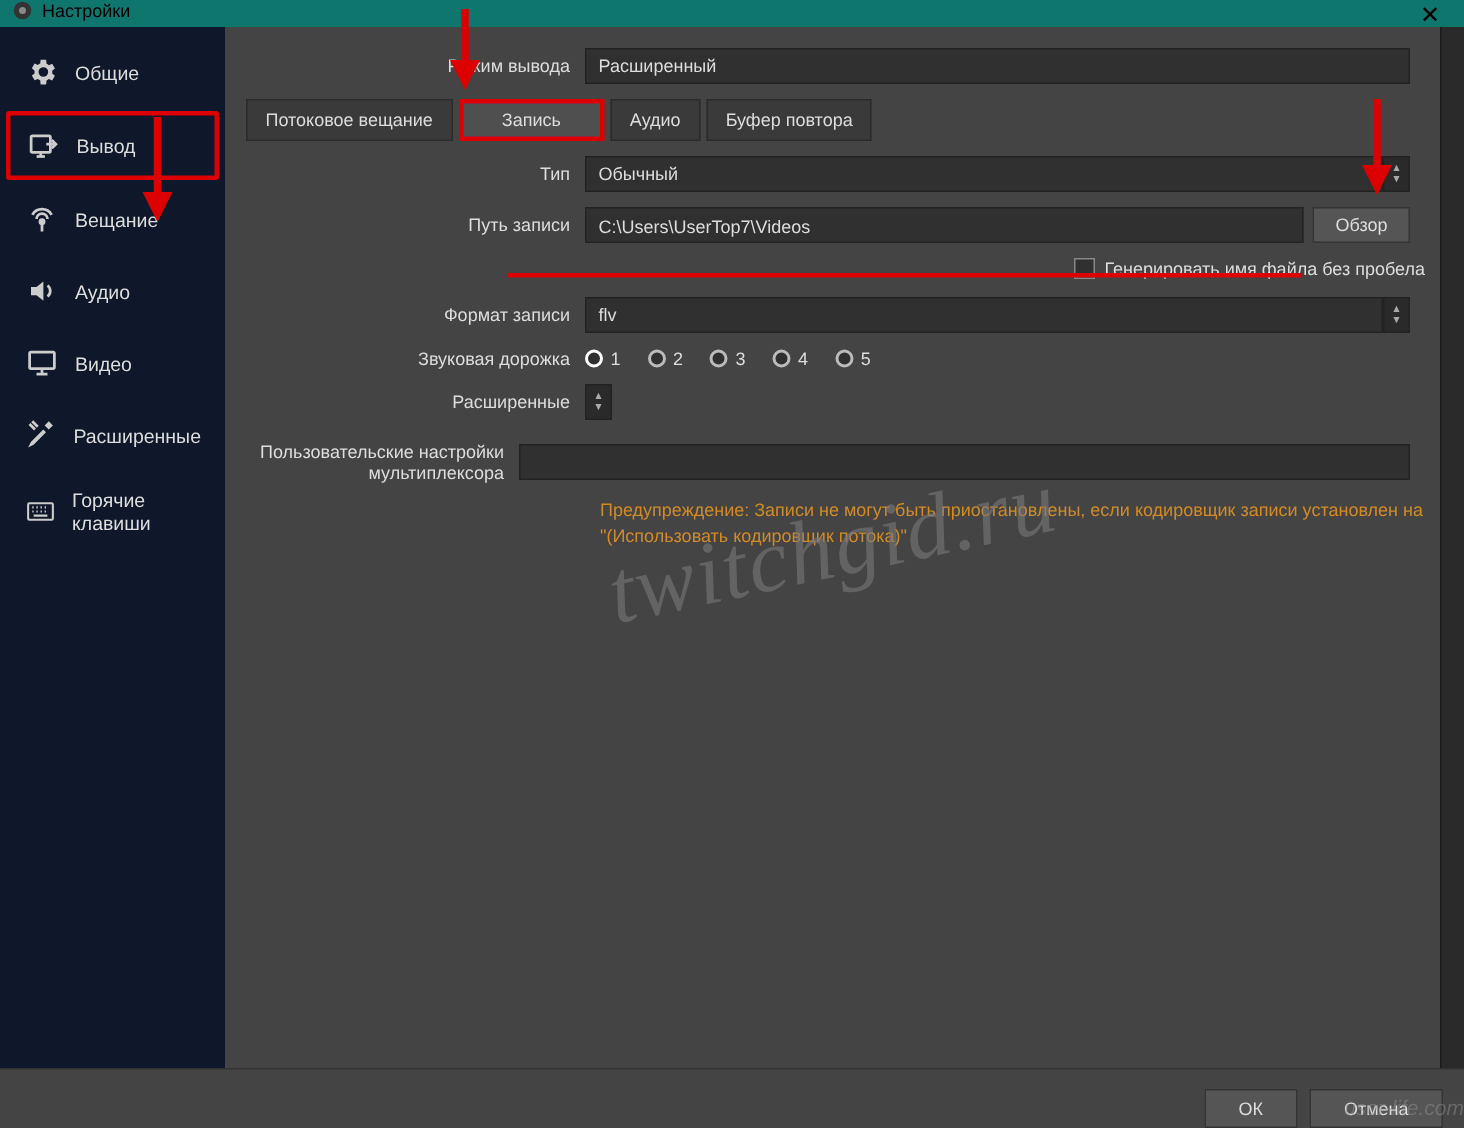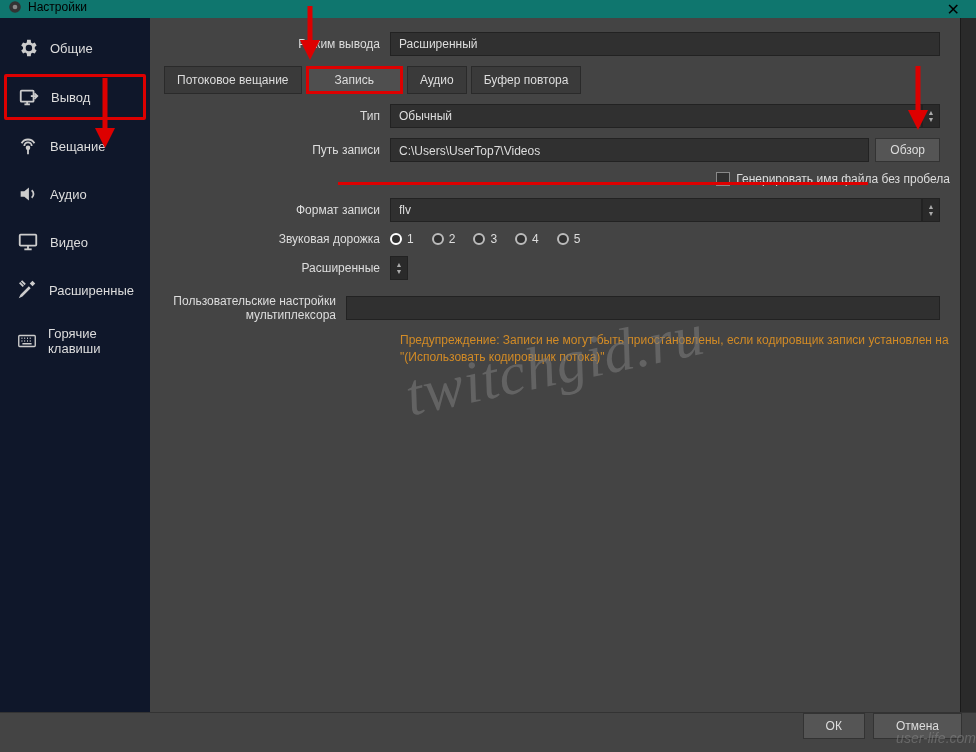--- a/index.html
+++ b/index.html
@@ -25,21 +25,21 @@
   .tab.active { background: #4f4f4f; border: 3px solid #d00; padding: 4px 26px; }
   .input { flex: 1; background: #303030; border: 1px solid #222; color: #ddd; padding: 5px 8px; height: 24px; }
   .btn { background: #555; border: 1px solid #333; color: #ddd; padding: 4px 14px; height: 24px; }
   .checkbox { width: 14px; height: 14px; border: 1px solid #888; background: #303030; margin-right: 6px; }
   .radios { display: flex; gap: 18px; align-items: center; }
   .radio { display: flex; align-items: center; gap: 5px; }
   .radio .dot { width: 12px; height: 12px; border-radius: 50%; border: 2px solid #bbb; background: #303030; display:flex; align-items:center; justify-content:center;}
   .radio.sel .dot::after { content:""; width:4px; height:4px; border-radius:50%; background:#303030; }
   .radio.sel .dot { border-color:#fff; }
   .warning { color: #d28b26; margin-left: 250px; margin-top: 0; max-width: 560px; line-height: 1.4; }
-  .footer { height: 40px; background: #444; display: flex; align-items: flex-start; justify-content: flex-end; gap: 8px; padding: 0 14px; border-top: 1px solid #333; }
+  .footer { height: 40px; background: #444; display: flex; align-items: flex-end; justify-content: flex-end; gap: 8px; padding: 0 14px; border-top: 1px solid #333; }
   .footer .fbtn { background: #555; border: 1px solid #333; color: #ddd; padding: 5px 22px; font-size: 12px; }
   .watermark { position: absolute; left: 50%; top: 50%; transform: translate(-50%, -50%) rotate(-12deg); font-size: 60px; font-style: italic; font-family: Georgia, 'Times New Roman', serif; color: rgba(120,120,120,0.6); pointer-events: none; letter-spacing: 1px;}
   .watermark2 { position: absolute; right: 0; bottom: 6px; font-size: 14px; font-style: italic; color: rgba(140,140,140,0.5); pointer-events:none;}
   .red-arrow { position: absolute; pointer-events: none; }
   .red-underline { position:absolute; height:3px; background:#d00; pointer-events:none;}
 </style>
 </head>
 <body>
 
 <div class="window">

